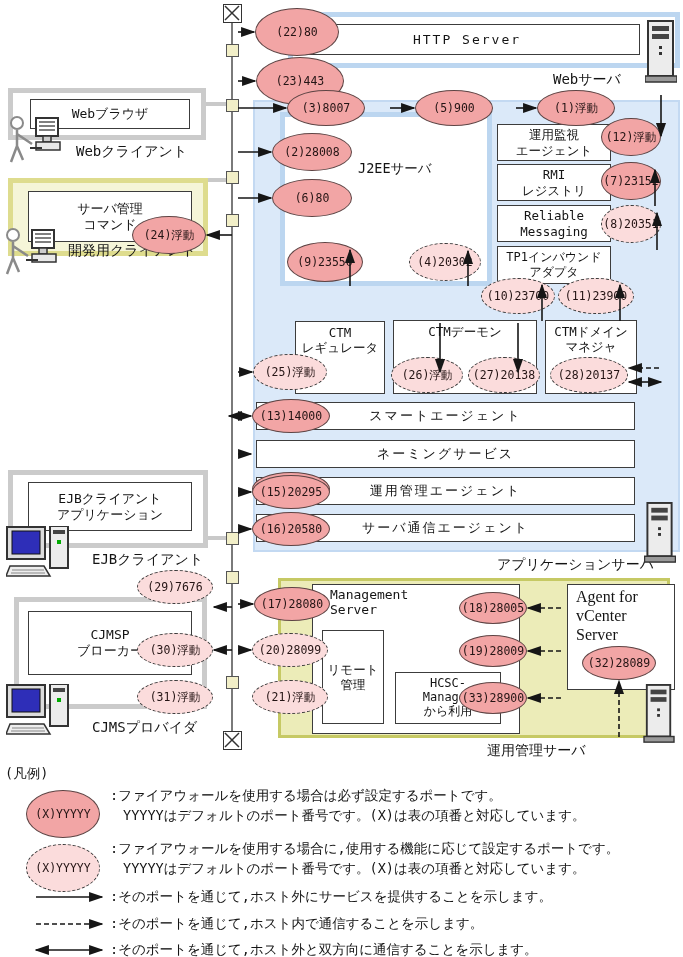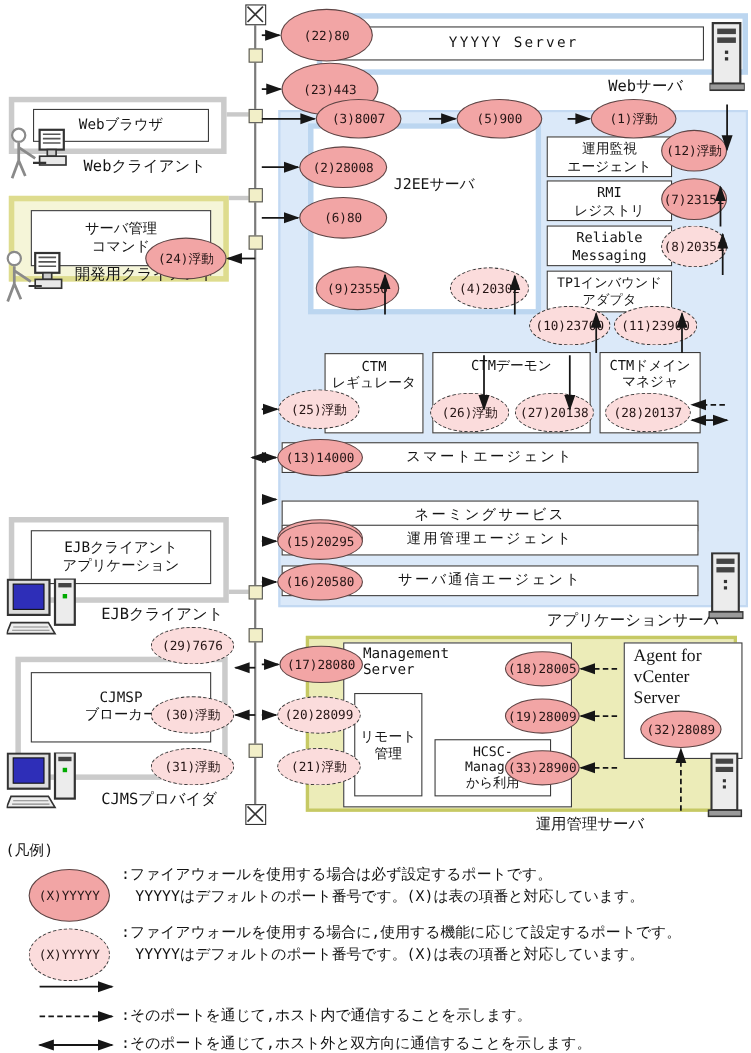--- a/index.html
+++ b/index.html
@@ -39,41 +39,41 @@
 <div id="stage">
 
   <div class="cont c-blue" style="left:288px;top:12px;width:392px;height:56px;"></div>
   <div class="cont c-bluefill" style="left:253px;top:100px;width:427px;height:452px;"></div>
   <div class="cont c-olive" style="left:278px;top:578px;width:392px;height:160px;"></div>
   <div class="cont c-grey" style="left:8px;top:88px;width:198px;height:52px;"></div>
   <div class="cont c-yellow" style="left:8px;top:178px;width:200px;height:78px;"></div>
   <div class="cont c-grey" style="left:8px;top:470px;width:200px;height:78px;"></div>
   <div class="cont c-greyopen" style="left:14px;top:597px;width:193px;height:112px;"></div>
 
-  <div class="box ls2" style="left:294px;top:24px;width:346px;height:31px;">YYYYY Server</div>
+  <div class="box ls2" style="left:294px;top:24px;width:346px;height:31px;">HTTP Server</div>
   <div class="box" style="left:30px;top:99px;width:160px;height:30px;">Webブラウザ</div>
   <div class="box" style="left:28px;top:191px;width:164px;height:51px;">サーバ管理
 コマンド</div>
   <div class="box blueborder" style="left:280px;top:112px;width:212px;height:174px;background:#fff;"></div>
   <div class="lbl" style="left:358px;top:139px;margin-top:22px;">J2EEサーバ</div>
   <div class="box" style="left:497px;top:124px;width:114px;height:37px;font-size:12.5px;">運用監視
 エージェント</div>
   <div class="box" style="left:497px;top:164px;width:114px;height:37px;font-size:12.5px;">RMI
 レジストリ</div>
   <div class="box" style="left:497px;top:205px;width:114px;height:37px;font-size:12.5px;">Reliable
 Messaging</div>
   <div class="box" style="left:497px;top:246px;width:114px;height:38px;font-size:12px;">TP1インバウンド
 アダプタ</div>
   <div class="box top" style="left:295px;top:321px;width:90px;height:73px;font-size:12.5px;">CTM
 レギュレータ</div>
   <div class="box top" style="left:393px;top:320px;width:144px;height:74px;font-size:12.5px;">CTMデーモン</div>
   <div class="box top" style="left:545px;top:320px;width:92px;height:74px;font-size:12.5px;">CTMドメイン
 マネジャ</div>
   <div class="box bar" style="left:256px;top:402px;width:379px;height:28px;">スマートエージェント</div>
-  <div class="box bar" style="left:256px;top:440px;width:379px;height:28px;margin-top:15px;">ネーミングサービス</div>
+  <div class="box bar" style="left:256px;top:440px;width:379px;height:28px;">ネーミングサービス</div>
   <div class="box bar" style="left:256px;top:477px;width:379px;height:28px;">運用管理エージェント</div>
   <div class="box bar" style="left:256px;top:514px;width:379px;height:28px;">サーバ通信エージェント</div>
   <div class="box" style="left:28px;top:482px;width:164px;height:49px;">EJBクライアント
 アプリケーション</div>
   <div class="box" style="left:28px;top:611px;width:164px;height:64px;">CJMSP
 ブローカー</div>
   <div class="box" style="left:312px;top:584px;width:208px;height:150px;"></div>
   <div class="lbl" style="left:330px;top:587px;font-size:13px;">Management
 Server</div>
   <div class="box" style="left:322px;top:630px;width:62px;height:94px;font-size:12.5px;">リモート
@@ -153,20 +153,21 @@
       <rect x="51" y="14" width="4" height="4" fill="#0a0"></rect>
     <polygon points="4,40 38,40 44,50 0,50" fill="#eee" stroke="#333" stroke-width="1.5"></polygon>
     <path d="M6,44 h32 M5,47 h34" stroke="#888" stroke-width="1"></path>
   </svg>
 
   <div class="lbl" style="left:5px;top:766px;">(凡例)</div>
   <div class="lbl" style="left:110px;top:788px;">:ファイアウォールを使用する場合は必ず設定するポートです。</div>
   <div class="lbl" style="left:123px;top:808px;">YYYYYはデフォルトのポート番号です。(X)は表の項番と対応しています。</div>
   <div class="lbl" style="left:110px;top:841px;">:ファイアウォールを使用する場合に,使用する機能に応じて設定するポートです。</div>
   <div class="lbl" style="left:123px;top:861px;">YYYYYはデフォルトのポート番号です。(X)は表の項番と対応しています。</div>
+  <div class="lbl" style="left:110px;top:889px;">:そのポートを通じて,ホスト外にサービスを提供することを示します。</div>
   <div class="lbl" style="left:110px;top:916px;">:そのポートを通じて,ホスト内で通信することを示します。</div>
   <div class="lbl" style="left:110px;top:942px;">:そのポートを通じて,ホスト外と双方向に通信することを示します。</div>
 
   <svg id="under" class="wires" width="683" height="957">
       <line x1="232" y1="13" x2="232" y2="740" stroke="#7a7a7a" stroke-width="2"></line>
       <line x1="206" y1="104" x2="228" y2="104" stroke="#c9c9c9" stroke-width="4"></line>
       <line x1="208" y1="180" x2="228" y2="180" stroke="#c9c9c9" stroke-width="4"></line>
       <line x1="208" y1="538" x2="228" y2="538" stroke="#c9c9c9" stroke-width="4"></line>
     </svg>
   <svg id="over" class="wires" width="683" height="957">

